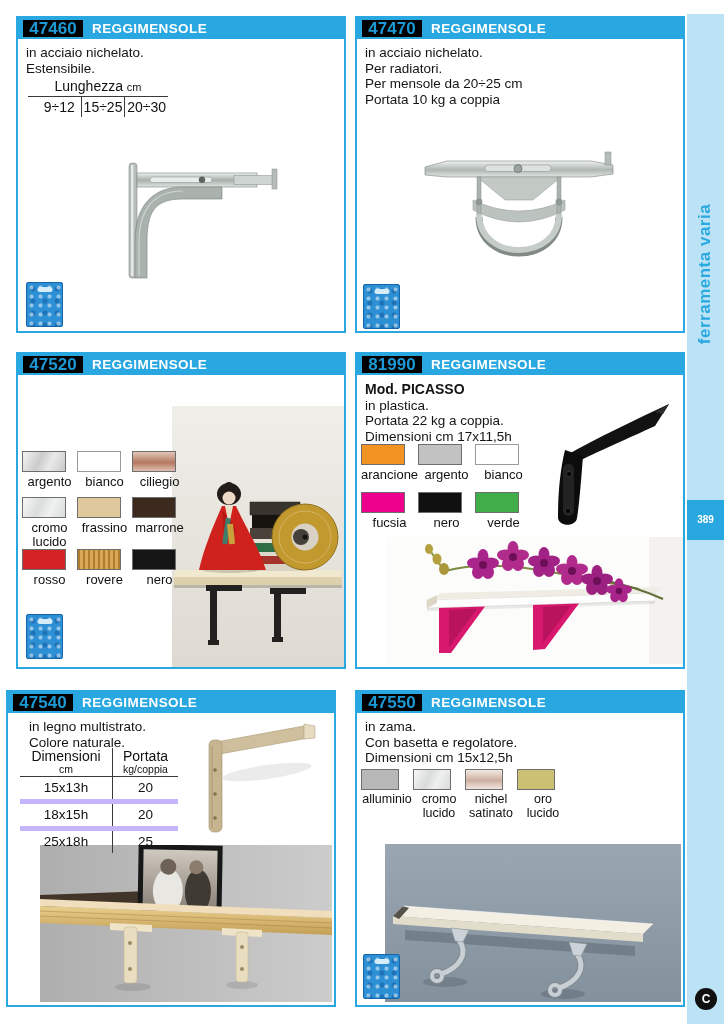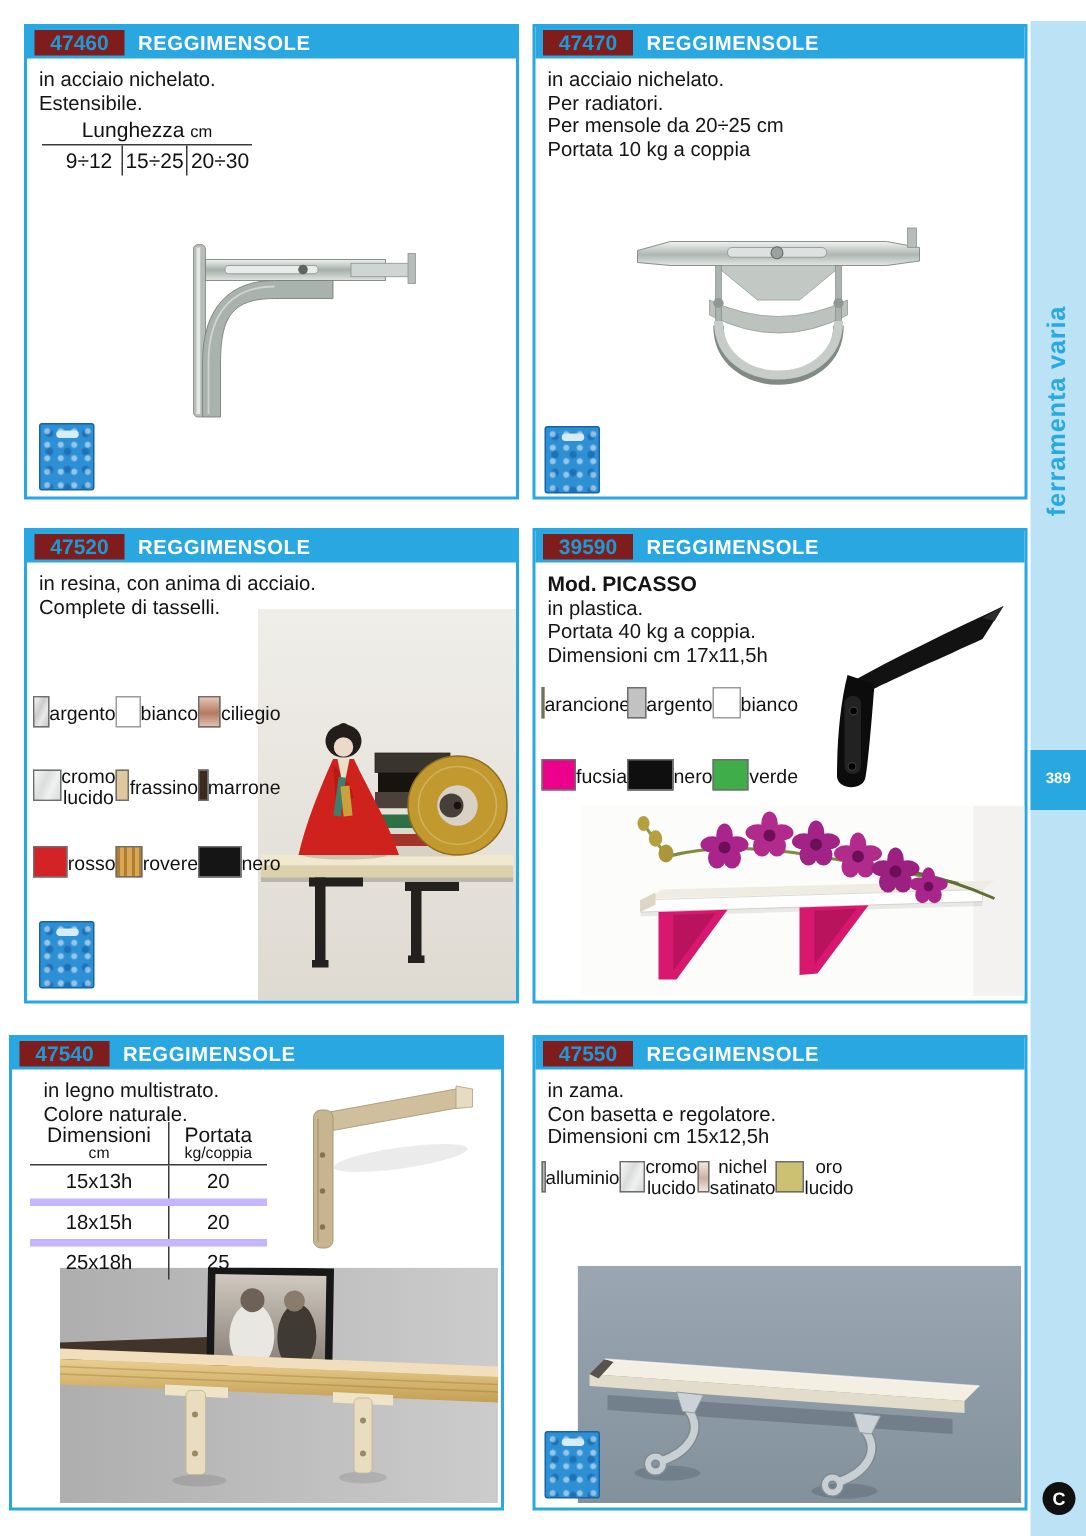--- a/index.html
+++ b/index.html
@@ -1,22 +1,22 @@
 <!DOCTYPE html>
 <html><head>
 <meta charset="utf-8">
 <style>
   html,body{margin:0;padding:0;background:#fff;}
   #page{position:relative;width:724px;height:1024px;background:#fff;overflow:hidden;
         font-family:"Liberation Sans",sans-serif;color:#161616;}
   
   .card{position:absolute;width:326px;height:313px;background:#fff;border:2px solid #29a7e0;}
   .card-header{position:absolute;top:0;left:0;right:0;height:21px;background:#29a7e0;}
-  .code-box{position:absolute;left:5px;top:2px;width:60px;height:17px;background:#7f1d1d;
-            color:#1b9ad6;font-weight:bold;font-size:14px;text-align:center;line-height:17px;}
+  .code-box{position:absolute;left:5px;top:2px;width:60px;height:17px;background:#000000;
+            color:#1b9ad6;font-weight:bold;font-size:17px;text-align:center;line-height:17px;}
   .card-title{position:absolute;left:74px;top:0;height:21px;line-height:21px;color:#fff;
               font-weight:bold;font-size:13.5px;letter-spacing:.4px;}
   .desc{position:absolute;left:8px;font-size:13.5px;line-height:15.5px;color:#141414;}
   .desc .model{font-weight:bold;font-size:14px;}
   
   .tbl1{position:absolute;font-size:14px;color:#111;}
   .tbl1 .ttl{text-align:center;padding-bottom:2px;border-bottom:1px solid #3a3a3a;}
   .tbl1 .unit{font-size:11px;}
   .tbl1 .cells{display:flex;height:20px;line-height:20px;margin-left:10px;}
   .tbl1 .cells span{flex:1;text-align:center;border-left:1px solid #3a3a3a;}
@@ -27,21 +27,21 @@
   .tbl2 .hc{text-align:center;padding-bottom:1px;}
   .tbl2 .c1{width:92px;border-right:1px solid #3a3a3a;}
   .tbl2 .c2{flex:1;text-align:center;}
   .tbl2 .hc .t{font-size:14px;display:block;}
   .tbl2 .hc .u{font-size:10.5px;display:block;line-height:11px;}
   .tbl2 .row{display:flex;height:22px;line-height:22px;}
   .tbl2 .row.bb{border-bottom:5px solid #c4b5fd;}
   .tbl2 .row .c1{text-align:center;}
   
   .sw-grid{position:absolute;display:grid;}
-  .sw-item{display:flex;flex-direction:row;align-items:center;}
+  .sw-item{display:flex;flex-direction:column;}
   .sw{width:44px;height:21px;border:1px solid #6e6e6e;position:relative;box-sizing:border-box;}
   .sw.lt{border-color:#9b9b9b;}
   .sw.sm{width:38px;}
   .sw.shiny::after{content:"";position:absolute;inset:0;
      background:linear-gradient(115deg,rgba(255,255,255,.8) 0%,rgba(255,255,255,.05) 40%,rgba(255,255,255,.6) 65%,rgba(255,255,255,0) 100%);}
   .sw.satin::after{content:"";position:absolute;inset:0;
      background:linear-gradient(180deg,rgba(255,255,255,.55),rgba(150,105,85,.28) 55%,rgba(255,255,255,.5));}
   .sw.wood::after{content:"";position:absolute;inset:0;
      background:repeating-linear-gradient(90deg,rgba(100,60,10,.30) 0 2px,rgba(255,255,255,.14) 2px 5px);}
   .sw-label{font-size:13px;line-height:13.5px;color:#111;text-align:center;margin-top:3px;}
@@ -188,24 +188,20 @@
         <rect x="52" y="112" width="5" height="26" fill="#3f7d6c" transform="rotate(8 54 125)"></rect>
         <rect x="56" y="118" width="6" height="20" fill="#c9a23c" transform="rotate(-6 59 128)"></rect>
         <rect x="34" y="179" width="36" height="6" fill="#23211f"></rect>
         <rect x="38" y="179" width="7" height="58" fill="#23211f"></rect>
         <rect x="36" y="234" width="11" height="5" fill="#23211f"></rect>
         <rect x="98" y="182" width="36" height="6" fill="#23211f"></rect>
         <rect x="102" y="182" width="7" height="52" fill="#23211f"></rect>
         <rect x="100" y="231" width="11" height="5" fill="#23211f"></rect>
       </svg>
     </div>
-    <div class="desc" style="top:27px;">
-      <div>in resina, con anima di acciaio.</div>
-      <div>Complete di tasselli.</div>
-    </div>
     <div class="sw-grid" style="left:4px;top:97px;grid-template-columns:55px 55px 55px;grid-template-rows:46px 52px 50px;">
       <div class="sw-item">
           <div class="sw shiny" style="background-color: rgb(201, 201, 201);"></div>
           <div class="sw-label">argento</div>
         </div>
       <div class="sw-item">
           <div class="sw lt" style="background-color: rgb(255, 255, 255);"></div>
           <div class="sw-label">bianco</div>
         </div>
       <div class="sw-item">
@@ -235,21 +231,21 @@
       <div class="sw-item">
           <div class="sw" style="background-color: rgb(21, 21, 21);"></div>
           <div class="sw-label">nero</div>
         </div>
     </div>
     <div class="bag" style="left:8px;bottom:8px;"></div>
   </div>
 
   <div class="card" style="left:355px;top:352px;">
     <div class="card-header">
-      <div class="code-box">39590</div>
+      <div class="code-box">81990</div>
       <div class="card-title">REGGIMENSOLE</div>
     </div>
     <div class="photo" style="left:178px;top:40px;width:146px;height:138px;">
       <svg width="146" height="138" viewBox="0 0 146 138">
         <path d="M30,62 C62,44 100,26 134,10 L120,32 C94,44 62,58 46,66 Z" fill="#121212"></path>
         <path d="M120,18 L134,10 L128,20 Z" fill="#2c2c2c"></path>
         <path d="M30,56 L48,62 C46,88 44,112 42,124 C41,133 24,133 23,124 C23,100 25,76 30,56 Z" fill="#0c0c0c"></path>
         <rect x="28" y="70" width="11" height="52" rx="5" fill="#222"></rect>
         <circle cx="34" cy="80" r="2.6" fill="#000" stroke="#3a3a3a" stroke-width="0.8"></circle>
         <circle cx="33" cy="117" r="2.6" fill="#000" stroke="#3a3a3a" stroke-width="0.8"></circle>
@@ -292,21 +288,21 @@
           <circle cx="185" cy="34" r="4" fill="#6d0f57"></circle>
         <use href="#flw" x="210" y="44" fill="#9c2080"></use>
           <circle cx="210" cy="44" r="4" fill="#6d0f57"></circle>
         <use href="#flw" transform="translate(232,54) scale(.8)" fill="#a9258b"></use>
           <circle cx="232" cy="54" r="3.2" fill="#6d0f57"></circle>
       </svg>
     </div>
     <div class="desc" style="top:28px;">
       <div class="model">Mod. PICASSO</div>
       <div>in plastica.</div>
-      <div>Portata 40 kg a coppia.</div>
+      <div>Portata 22 kg a coppia.</div>
       <div>Dimensioni cm 17x11,5h</div>
     </div>
     <div class="sw-grid" style="left:4px;top:90px;grid-template-columns:57px 57px 57px;grid-template-rows:48px 48px;">
       <div class="sw-item">
           <div class="sw" style="background-color: rgb(242, 146, 34);"></div>
           <div class="sw-label">arancione</div>
         </div>
       <div class="sw-item">
           <div class="sw" style="background-color: rgb(194, 194, 194);"></div>
           <div class="sw-label">argento</div>

